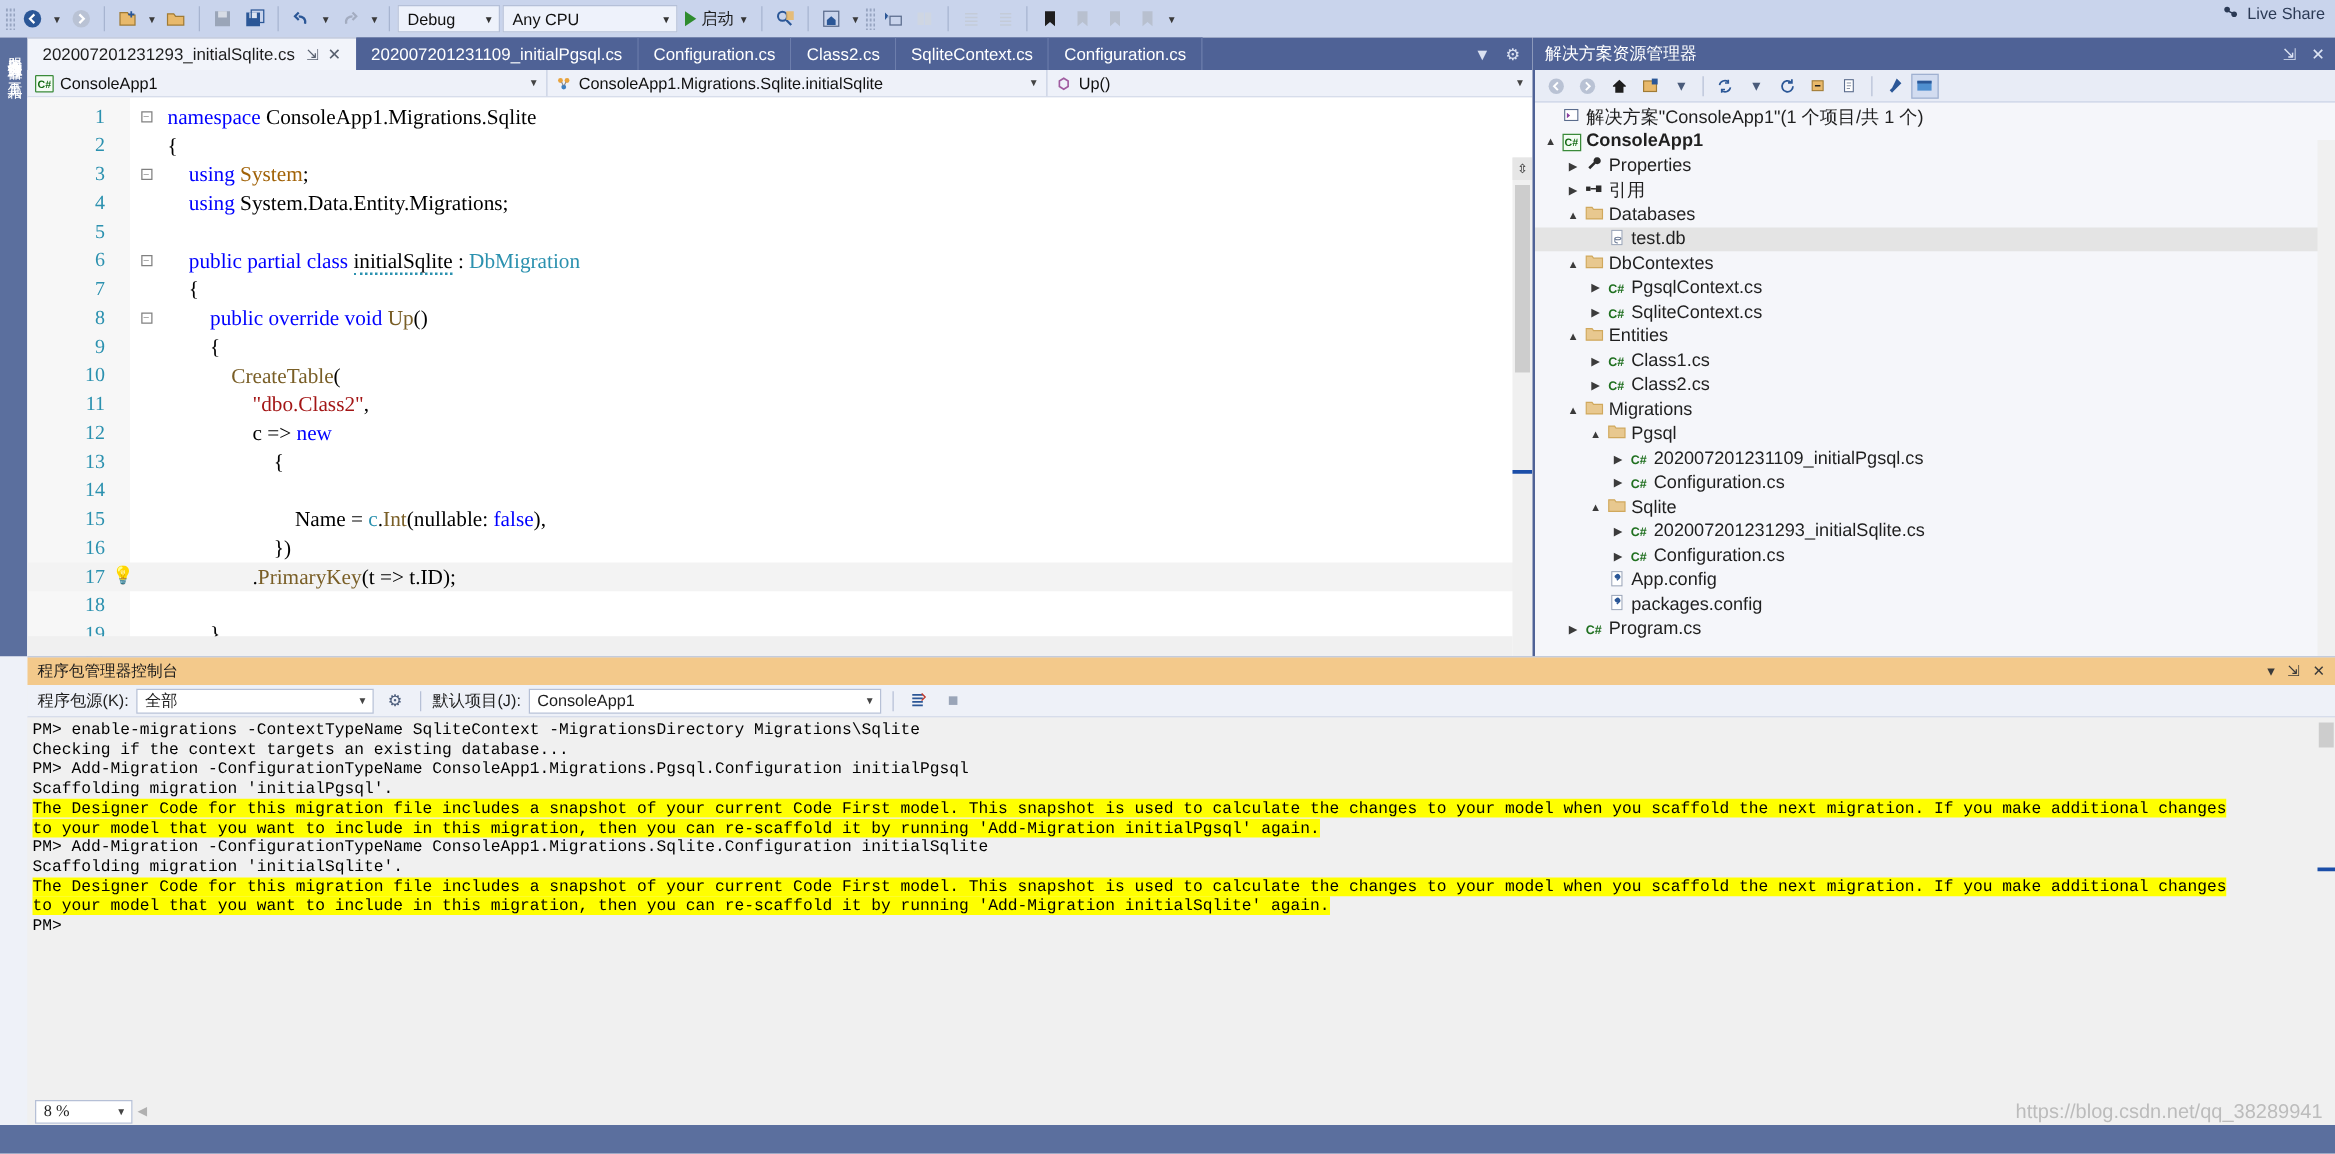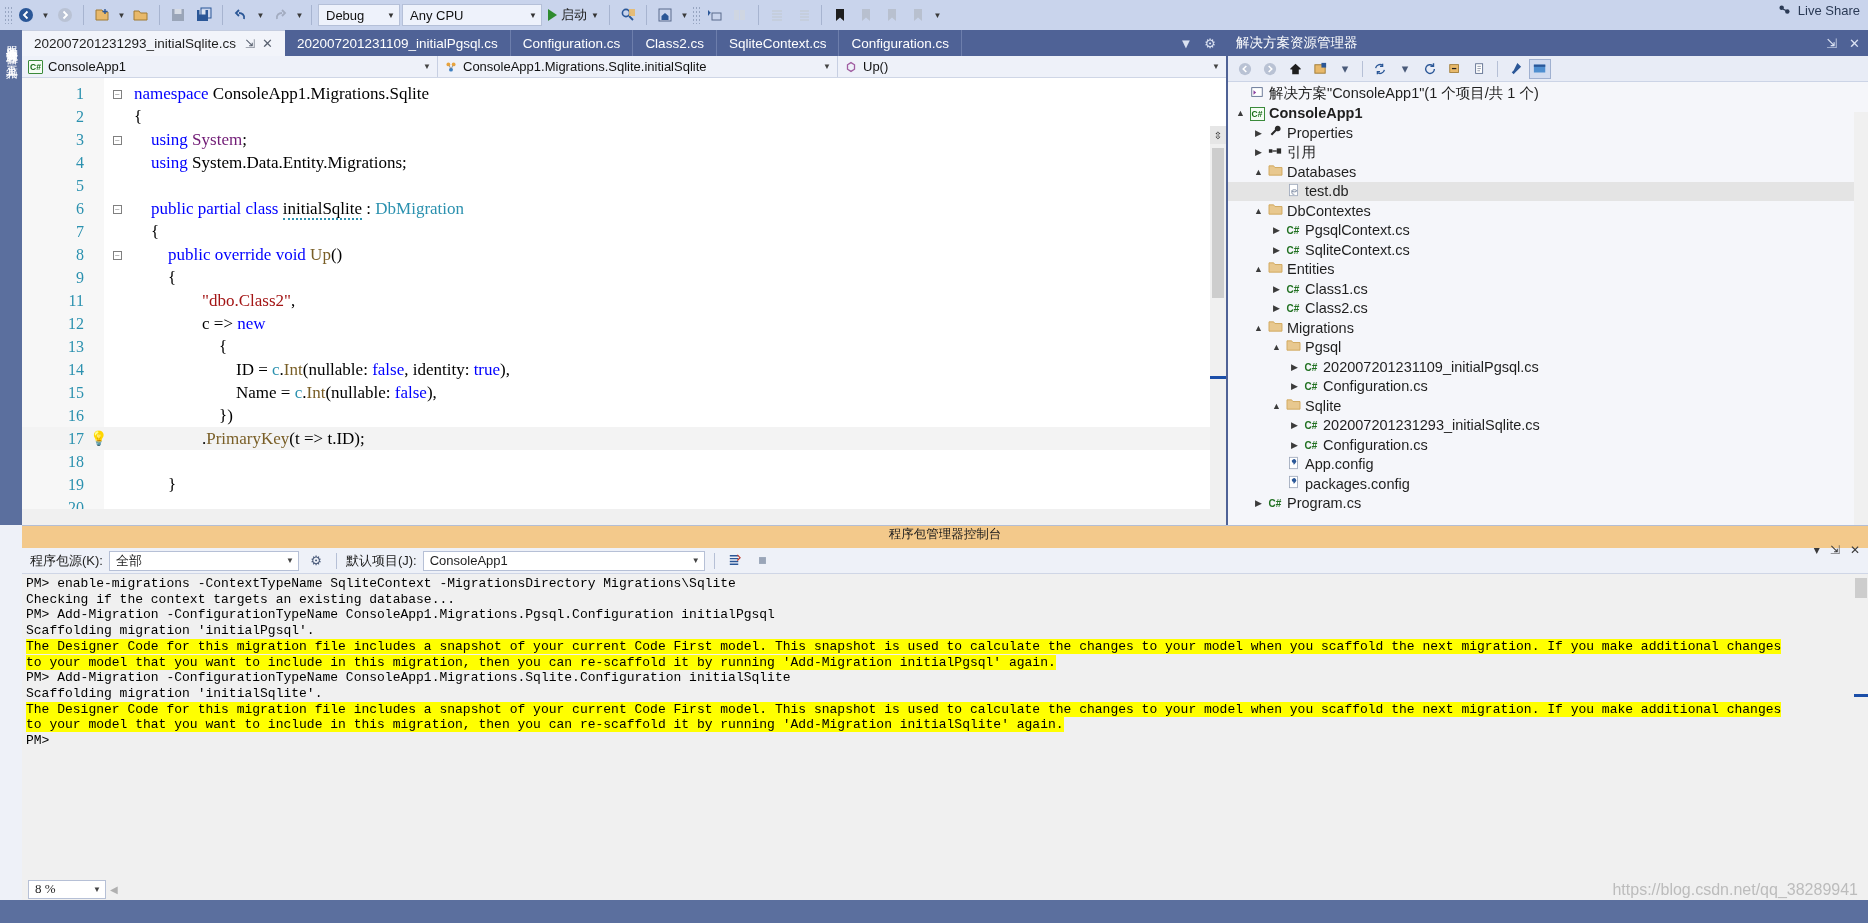--- a/index.html
+++ b/index.html
@@ -108,21 +108,21 @@
         font-family: "Liberation Serif", serif; padding-right: 6px; }
   .bulb { width: 16px; text-align: center; color: #d9a21b; font-size: 14px; }
   .fold { width: 22px; text-align: center; color: #6a6a6a; font-size: 11px; }
   .fold .box { display: inline-block; width: 9px; height: 9px; border: 1px solid #808080;
     line-height: 7px; font-size: 9px; background: #fff; }
   .ctext { padding-left: 6px; color: #000; }
   .k  { color: #0000ff; }    
   .ty { color: #2b91af; }    
   .st { color: #a31515; }    
   .me { color: #795e26; }    
-  .gy { color: #701a75; margin-top: 40px; }    
+  .gy { color: #a16207; margin-top: 40px; }    
   .pa { color: #000000; }
   .squig { border-bottom: 2px dotted #2b91af; }
 
   .editor-vscroll {
     position: absolute; right: 0; top: 48px; width: 16px; bottom: 0; background: #f0f0f0;
   }
   .ev-split { position: absolute; right: 0; top: 48px; width: 16px; height: 18px;
     background: #e6e6e6; display:flex; align-items:center; justify-content:center; font-size:10px;}
   .ev-thumb { position: absolute; right: 2px; top: 22px; width: 12px; height: 150px;
     background: #cdcdcd; }
@@ -169,21 +169,21 @@
   .ind3 { padding-left: 42px; } .ind4 { padding-left: 60px; }
   .se-vscroll { position: absolute; right: 0; top: 82px; bottom: 0; width: 14px; background:#f0f0f0; }
 
   
   .pmc {
     position: absolute; left: 22px; top: 525px; width: 1846px; height: 375px;
     background: #f0f0f0; border-top: 1px solid #b4bed4;
   }
   .pmc-title {
     height: 22px; background: #f3c98b; display: flex; align-items: center;
-    padding: 0 8px; font-size: 12.5px; color: #1c1c1c; flex-direction: column;
+    padding: 0 8px; font-size: 12.5px; color: #1c1c1c;
   }
   .pmc-title .sp { margin-left: auto; display: flex; gap: 10px; font-size: 12px; color: #3a3a3a; }
   .pmc-toolbar {
     height: 26px; background: #eef1f8; display: flex; align-items: center; gap: 6px;
     padding: 0 8px; border-bottom: 1px solid #cfd6e6; font-size: 13px;
   }
   .pmc-combo {
     height: 20px; background: #fff; border: 1px solid #b6c0d6; display: flex;
     align-items: center; padding: 0 4px 0 6px; justify-content: space-between; font-size: 13px;
   }
@@ -482,20 +482,26 @@
           <span class="ctext">        <span class="k">public override void</span> <span class="me">Up</span>()</span>
         </div>
 
         <div class="cl">
           <span class="ln">9</span>
           <span class="bulb"></span>
           <span class="fold"></span>
           <span class="ctext">        {</span>
         </div>
 
+        <div class="cl">
+          <span class="ln">10</span>
+          <span class="bulb"></span>
+          <span class="fold"></span>
+          <span class="ctext">            <span class="me">CreateTable</span>(</span>
+        </div>
 
         <div class="cl">
           <span class="ln">11</span>
           <span class="bulb"></span>
           <span class="fold"></span>
           <span class="ctext">                <span class="st">"dbo.Class2"</span>,</span>
         </div>
 
         <div class="cl">
           <span class="ln">12</span>
@@ -508,21 +514,20 @@
           <span class="ln">13</span>
           <span class="bulb"></span>
           <span class="fold"></span>
           <span class="ctext">                    {</span>
         </div>
 
         <div class="cl">
           <span class="ln">14</span>
           <span class="bulb"></span>
           <span class="fold"></span>
-          <span class="ctext">                        ID = <span class="ty">c</span>.<span class="me">Int</span>(nullable: <span class="k">false</span>, identity: <span class="k">true</span>),</span>
         </div>
 
         <div class="cl">
           <span class="ln">15</span>
           <span class="bulb"></span>
           <span class="fold"></span>
           <span class="ctext">                        Name = <span class="ty">c</span>.<span class="me">Int</span>(nullable: <span class="k">false</span>),</span>
         </div>
 
         <div class="cl">

